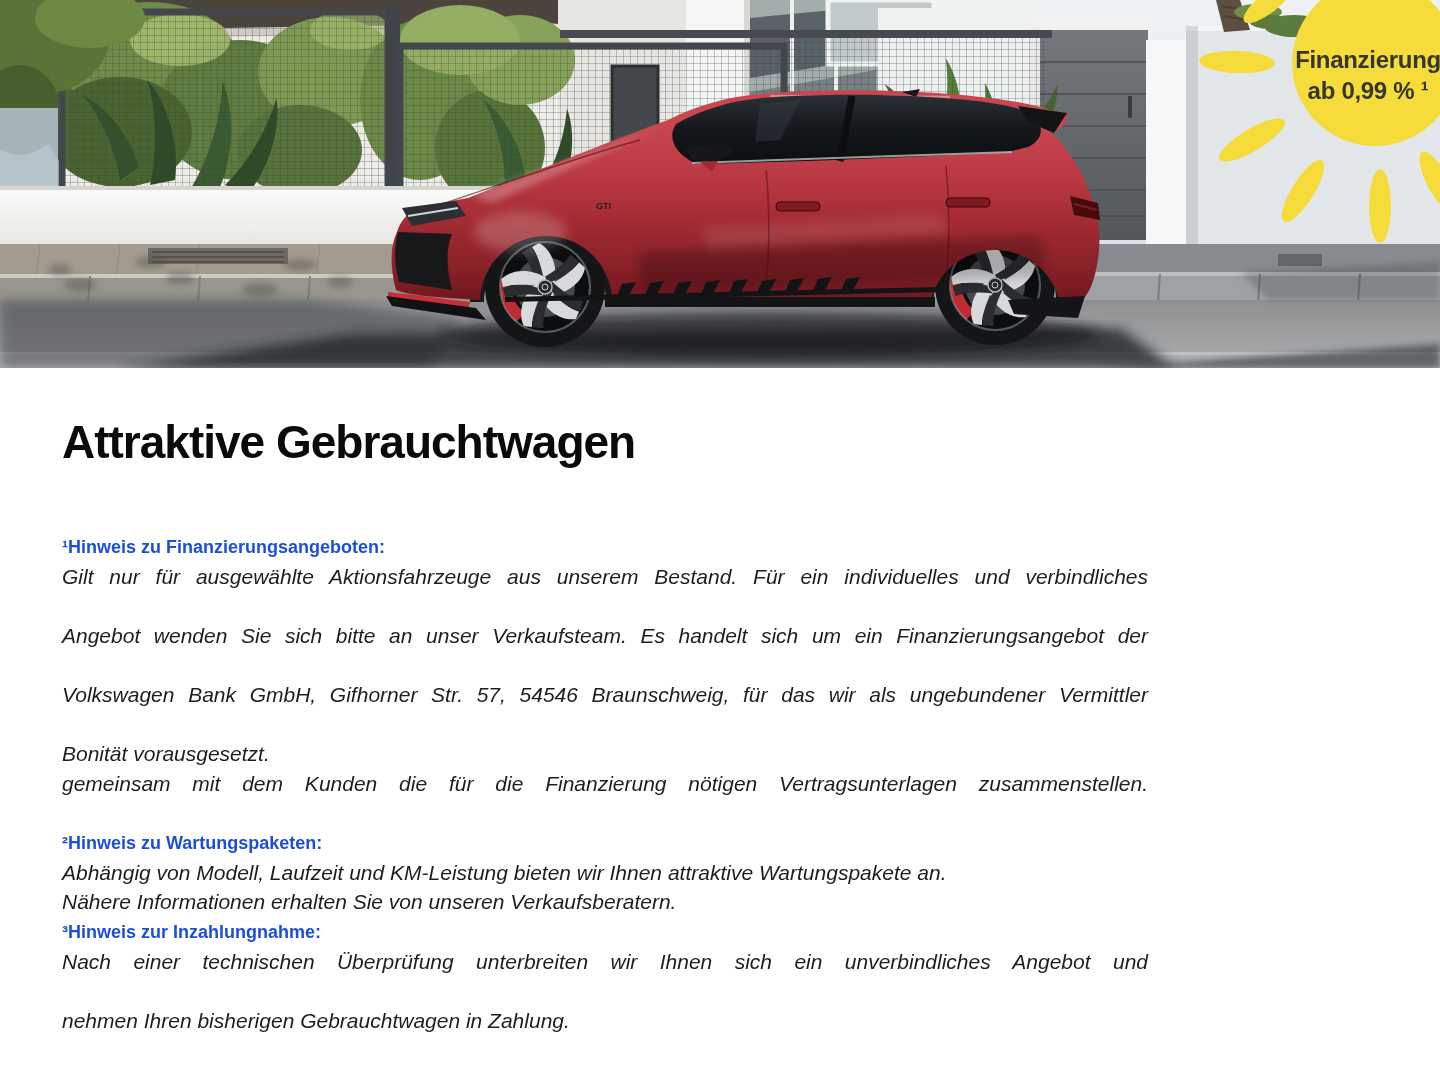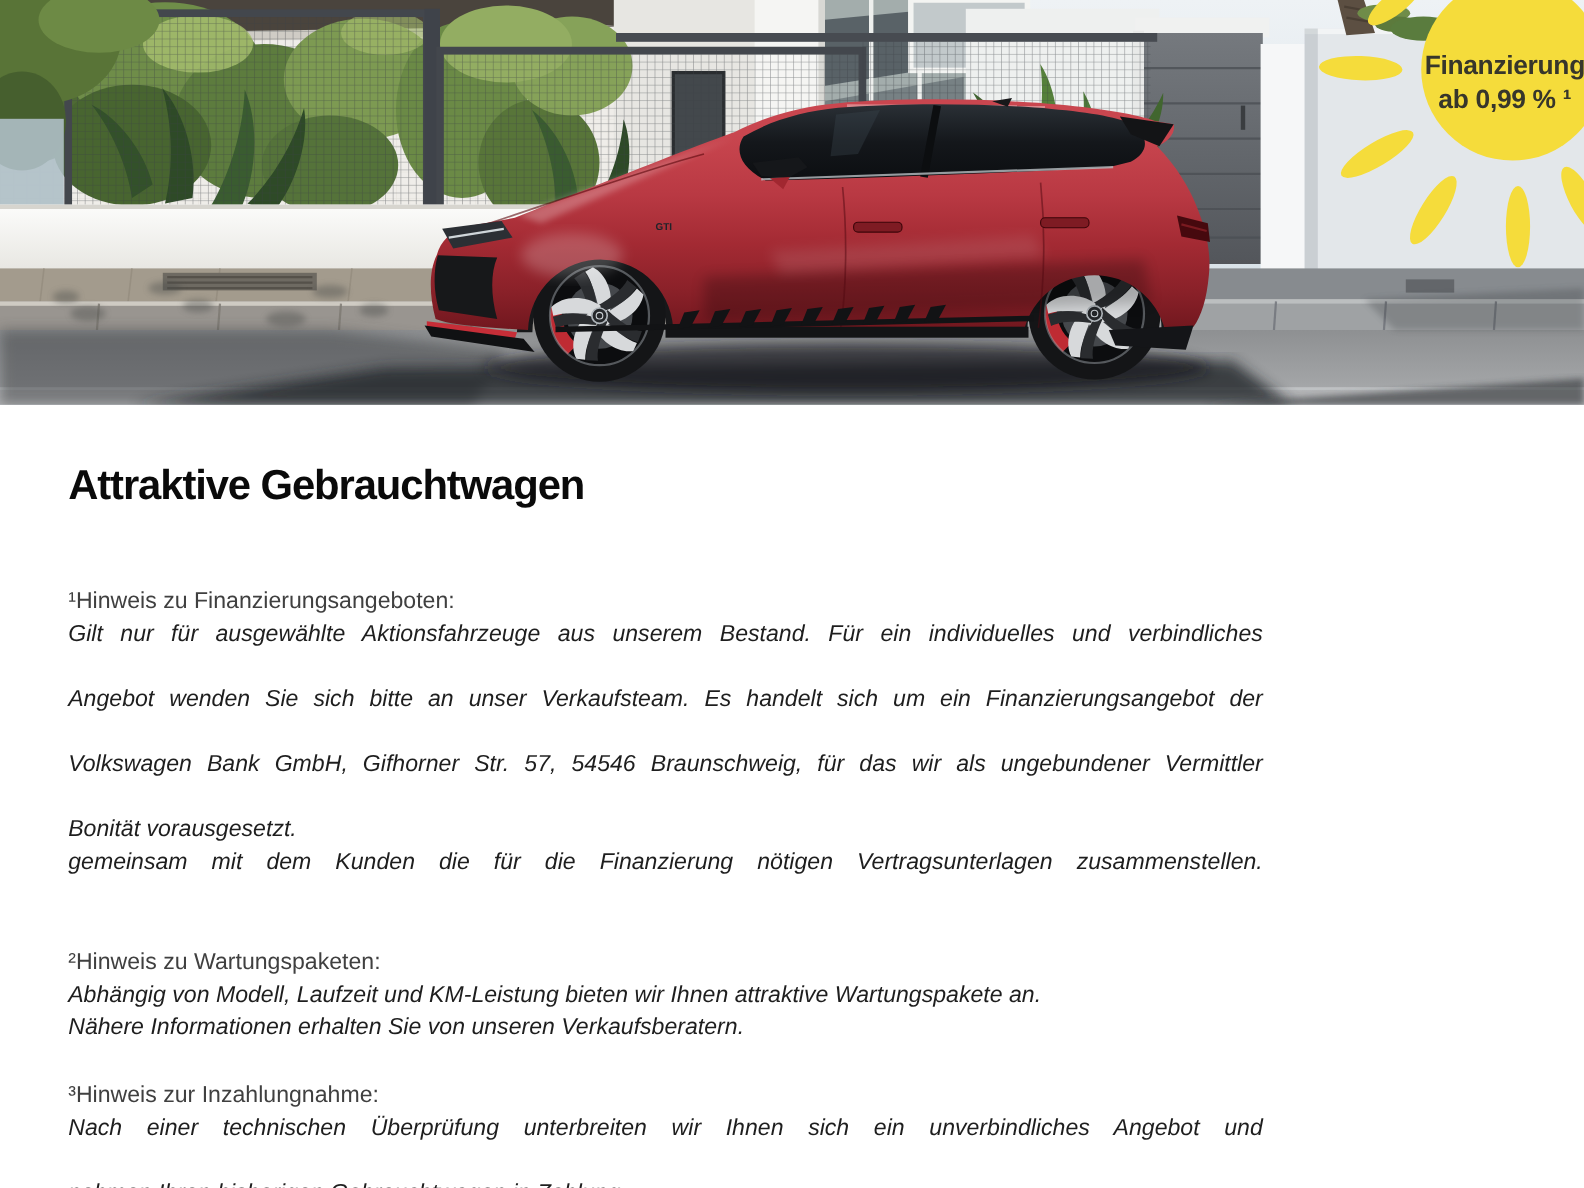--- a/index.html
+++ b/index.html
@@ -3,25 +3,25 @@
 <meta charset="utf-8">
 <style>
   html,body{margin:0;padding:0;background:#ffffff;}
   body{width:1440px;height:1080px;overflow:hidden;position:relative;
        font-family:"Liberation Sans", sans-serif;-webkit-font-smoothing:antialiased;}
   .hero{position:relative;width:1440px;height:368px;overflow:hidden;background:#dfe6ec;}
   .hero svg{display:block;}
   .sun-text{position:absolute;top:44px;left:1276px;width:184px;text-align:center;
             font-weight:bold;font-size:24px;line-height:31px;letter-spacing:-0.3px;color:#37362b;}
   .content{padding:0 62px;width:1086px;}
-  h1{margin:46px 0 62px 0;font-size:38px;line-height:56px;font-weight:bold;
+  h1{margin:46px 0 62px 0;font-size:46px;line-height:56px;font-weight:bold;
      letter-spacing:-1px;color:#0a0a0a;}
   .note{margin:0;}
-  .note + .note{margin-top:32px;}
-  .nh{font-weight:normal;font-size:21px;line-height:30px;color:#404040;}
+  .note + .note{}
+  .nh{font-weight:bold;font-size:18px;line-height:30px;color:#1d4ed8;}
   .nl{font-size:21px;line-height:29.5px;color:#1e1e1e;font-style:italic;}
   .nl.j{text-align:justify;}
   .nl.j::after{content:"";display:inline-block;width:100%;height:0;}
 </style>
 </head>
 <body>
 
 <div class="hero">
 <svg width="1440" height="368" viewBox="0 0 1440 368">
   <defs>

